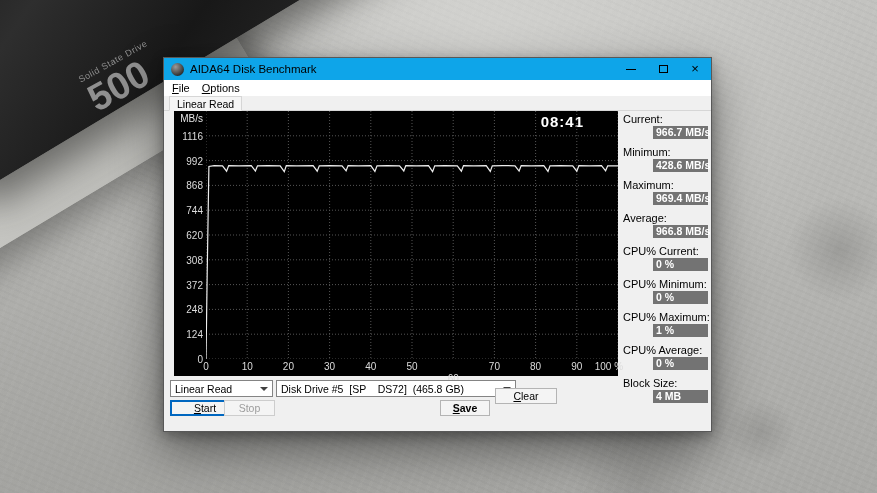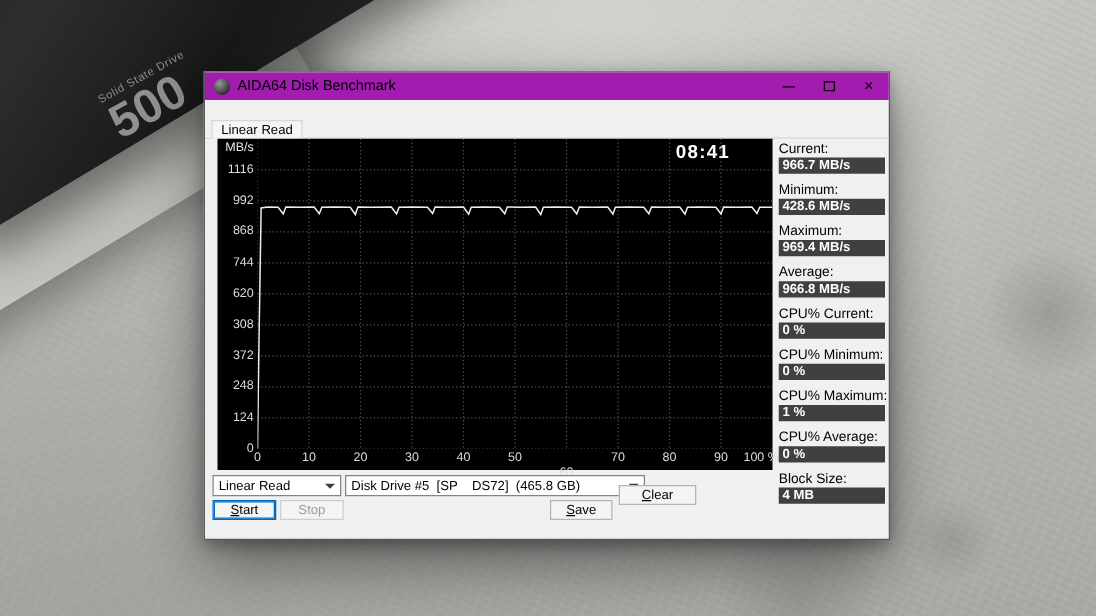--- a/index.html
+++ b/index.html
@@ -38,21 +38,21 @@
   .ssd-line { font-size:9px; letter-spacing:0.6px; color:#8f8f8f; }
   .ssd-cap  { font-size:38px; font-weight:bold; color:rgba(165,165,165,0.85); line-height:1.05; }
 
   
   .window {
     position:absolute; left:163px; top:57px; width:549px; height:375px;
     background:#f0f0f0; border:1px solid #585858; z-index:5;
     box-shadow:0 18px 45px rgba(0,0,0,0.45), 0 4px 12px rgba(0,0,0,0.3);
     font-size:11px; color:#000;
   }
-  .titlebar { position:absolute; left:0; top:0; right:0; height:22px; background:#a21caf;
+  .titlebar { position:absolute; left:0; top:0; right:0; height:22px; background:#0ea5e9;
               display:flex; align-items:center; }
   .app-icon { width:13px; height:13px; border-radius:50%; margin:0 6px 0 7px;
               background:radial-gradient(circle at 35% 30%, #9a9a9a, #4a4a4a 55%, #131313 90%);
               flex:0 0 auto; }
   .title { font-size:11.5px; color:#000; }
   .win-btns { margin-left:auto; display:flex; height:22px; }
   .win-btn { width:32px; height:22px; display:flex; align-items:center; justify-content:center; }
   .min-glyph { width:10px; height:1px; background:#000; display:block; }
   .max-glyph { width:9px; height:8px; border:1px solid #000; display:block; }
   .close-glyph { font-size:13px; line-height:22px; color:#000; }
@@ -82,43 +82,43 @@
   .time { position:absolute; right:34px; top:2px; font-size:15px; font-weight:bold;
           color:#ffffff; letter-spacing:1px; }
   .x-gutter { grid-column:2; grid-row:2; position:relative; }
   .xlab { position:absolute; top:2px; transform:translateX(-50%); font-size:10px; color:#dcdcdc;
           white-space:pre; }
 
   
   .stats { position:absolute; right:3px; top:55px; width:85px; }
   .stat { margin-bottom:7px; }
   .stat-label { font-size:11px; line-height:13px; color:#000; white-space:nowrap; }
-  .stat-value { background:#404040; color:#fff; font-weight:bold; font-size:10.5px;
-                height:13px; line-height:13px; padding-left:3px; white-space:nowrap; }
+  .stat-value { background:#737373; color:#fff; font-weight:bold; font-size:10.5px;
+                height:13px; line-height:13px; padding-left:3px; white-space:nowrap;margin-left:30px; }
 
   
   .combo { position:absolute; height:17px; background:#fff; border:1px solid #848484;
            display:flex; align-items:center; padding:0 16px 0 4px; cursor:default; }
   .combo-text { font-size:10.5px; white-space:pre; overflow:hidden; }
   .combo-arrow { position:absolute; right:4px; top:6px; width:0; height:0;
                  border-left:4px solid transparent; border-right:4px solid transparent;
                  border-top:4px solid #404040; }
   .combo-test { left:6px; top:322px; width:103px; }
   .combo-drive { left:112px; top:322px; width:240px; }
 
   .btn { position:absolute; height:16px; background:#f4f4f4; border:1px solid #b4b4b4;
          font-family:"Liberation Sans", sans-serif; font-size:10.5px; color:#000;
          padding:0; cursor:default; }
   .btn-label { display:block; line-height:13px; }
   .btn-label::first-letter { text-decoration:underline; }
-  .btn-start { left:6px; top:342px; width:51px; border:1px solid #0067c0;
+  .btn-start { left:6px; top:342px; width:70px; border:1px solid #0067c0;
                box-shadow:inset 0 0 0 1px #0067c0; }
   .btn-stop  { left:60px; top:342px; width:51px; color:#9d9d9d; border-color:#cdcdcd; }
   .btn-stop .btn-label::first-letter { text-decoration:none; }
-  .btn-save  { left:276px; top:342px; width:50px; }
+  .btn-save  { left:276px; top:342px; width:50px;font-weight:bold; }
   .btn-clear { left:331px; top:330px; width:62px; }
 </style>
 </head>
 <body>
 
 <div class="package"></div>
 <div class="ssd"></div>
 <div class="ssd-text">
   <div class="ssd-line">Solid State Drive</div>
   <div class="ssd-cap">500</div>
@@ -135,20 +135,24 @@
       </div>
       <div class="win-btn">
         <span class="max-glyph"></span>
       </div>
       <div class="win-btn">
         <span class="close-glyph">×</span>
       </div>
     </div>
   </div>
 
+  <div class="menubar">
+    <span class="menu-item">File</span>
+    <span class="menu-item">Options</span>
+  </div>
 
   <div class="tabstrip">
     <div class="tab">
       <span class="tab-label">Linear Read</span>
     </div>
   </div>
 
   <div class="chart-panel">
     <div class="y-gutter">
       <div class="ylabel">MB/s</div>

